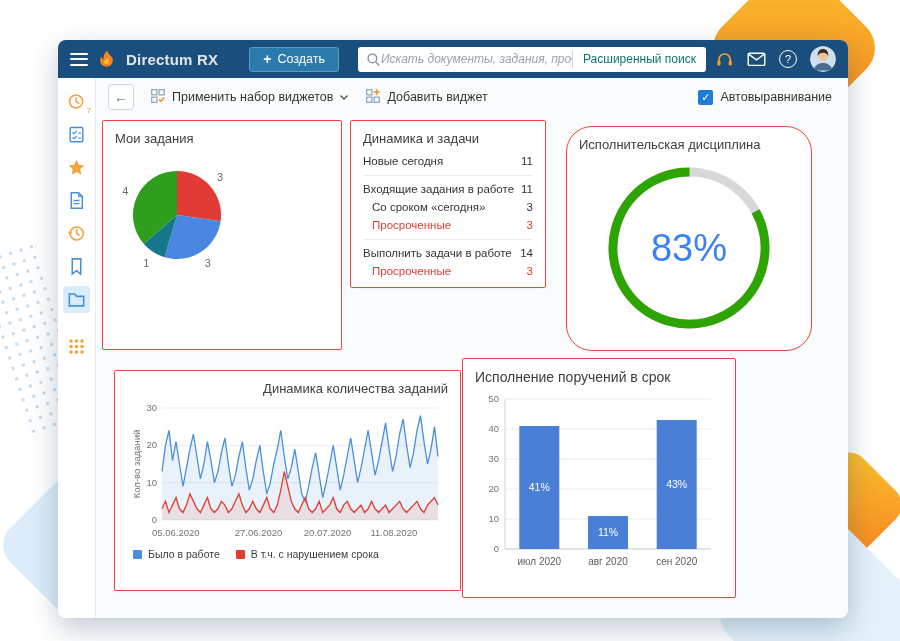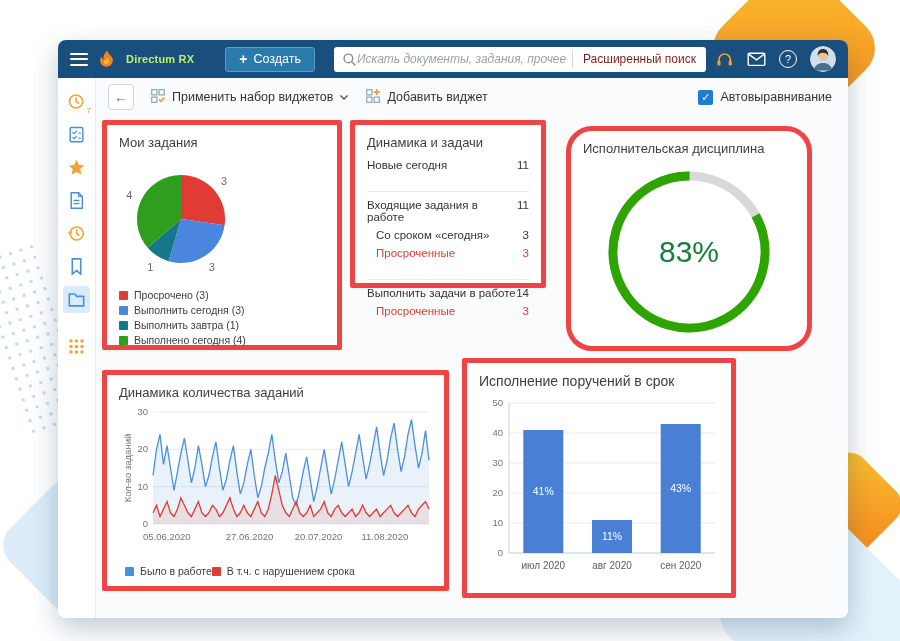--- a/index.html
+++ b/index.html
@@ -18,31 +18,31 @@
 
   
   .window { position: absolute; left: 58px; top: 40px; width: 790px; height: 578px; z-index: 1;
     background: #fff; border-radius: 8px; box-shadow: 0 10px 28px rgba(25,60,95,.28); overflow: hidden; }
 
   
   .topbar { display: flex; align-items: center; height: 38px; background: #1a4e7c; padding: 0 12px; gap: 9px; }
   .hamburger { width: 18px; height: 13px; display: flex; flex-direction: column; justify-content: space-between; cursor: pointer; flex: none; }
   .hamburger span { display: block; height: 2px; background: #fff; border-radius: 1px; }
   .logo { flex: none; display: flex; }
-  .app-title { color: #bef264; font-size: 11px; font-weight: 700; letter-spacing: .2px; white-space: nowrap; }
+  .app-title { color: #e5e5e5; font-size: 15px; font-weight: 700; letter-spacing: .2px; white-space: nowrap; }
   .create-btn { margin-left: 22px; flex: none; display: flex; align-items: center; gap: 6px; height: 25px; padding: 0 13px;
     background: #2a7aab; border: 1px solid #5c9cc4; border-radius: 3px; color: #fff; font-size: 12.5px; cursor: pointer;
     font-family: inherit; }
   .create-btn .plus { font-size: 14px; font-weight: 700; line-height: 1; }
   .searchbar { flex: 1; max-width: 412px; margin-left: 10px; height: 25px; background: #fff; border-radius: 3px;
     display: flex; align-items: center; padding-left: 8px; overflow: hidden; }
   .searchbar input { flex: 1; min-width: 40px; border: none; outline: none; font-size: 12px; font-style: italic; color: #444;
     font-family: inherit; }
   .searchbar input::placeholder { color: #9aa2a9; font-style: italic; }
-  .adv { flex: none; font-size: 12px; color: #7f1d1d; padding: 0 10px; border-left: 1px solid #d6d6d6; height: 17px;
+  .adv { flex: none; font-size: 12px; color: #0f766e; padding: 0 10px; border-left: 1px solid #d6d6d6; height: 17px;
     display: flex; align-items: center; cursor: pointer; white-space: nowrap; }
   .tb-icons { margin-left: auto; display: flex; align-items: center; gap: 13px; flex: none; }
   .tb-ic { display: flex; cursor: pointer; }
   .help-btn { width: 18px; height: 18px; border: 1.5px solid #fff; border-radius: 50%; color: #fff; font-size: 11px;
     display: flex; align-items: center; justify-content: center; cursor: pointer; }
   .avatar { width: 26px; height: 26px; border-radius: 50%; overflow: hidden; cursor: pointer; display: flex; }
 
   
   .win-body { display: flex; height: 540px; }
   .sidebar { width: 38px; flex: none; background: #fff; border-right: 1px solid #ebebeb; display: flex; flex-direction: column;
@@ -59,51 +59,51 @@
   .toolbar { position: absolute; left: 0; top: 0; right: 0; height: 38px; display: flex; align-items: center; padding: 0 12px; gap: 16px; }
   .back-btn { width: 26px; height: 26px; border: 1px solid #ccd6dd; background: #fff; border-radius: 4px; color: #4f6e86;
     font-size: 14px; cursor: pointer; display: flex; align-items: center; justify-content: center; font-family: inherit; }
   .tool { display: flex; align-items: center; gap: 6px; font-size: 12.5px; color: #333; cursor: pointer; white-space: nowrap; }
   .spacer { flex: 1; }
   .autoalign { display: flex; align-items: center; gap: 7px; font-size: 12.5px; color: #333; cursor: pointer; padding-right: 4px; }
   .cb { width: 15px; height: 15px; background: #1f7cd4; border-radius: 2px; color: #fff; font-size: 11px;
     display: flex; align-items: center; justify-content: center; }
 
   
-  .card { position: absolute; background: #fff; border: 5px solid #ef4444; box-shadow: 0 1px 3px rgba(0,0,0,.05);
+  .card { position: absolute; background: #fff; border: 1px solid #ef4444; box-shadow: 0 1px 3px rgba(0,0,0,.05);
     border-radius: 2px; padding: 10px 12px; }
   .card h3 { font-size: 13px; font-weight: 400; color: #3d3d3d; margin-bottom: 6px; }
   #card-my-tasks   { left: 6px;   top: 42px;  width: 240px; height: 230px; }
   #card-tasks      { left: 254px; top: 42px;  width: 196px; height: 168px; }
   #card-discipline { left: 470px; top: 48px;  width: 246px; height: 225px; border-radius: 26px; }
-  #card-dynamics   { left: 6px;   top: 292px; width: 347px; height: 221px; }
+  #card-dynamics   { left: 18px;   top: 292px; width: 347px; height: 221px; text-align: right; }
   #card-execution  { left: 366px; top: 280px; width: 274px; height: 240px; }
   #card-execution h3 { font-size: 14px; margin-bottom: 4px; }
 
   .pie-num { font-size: 11px; fill: #6b6b6b; }
   .legend { margin-top: 2px; }
   .lg-row { display: flex; align-items: center; gap: 6px; font-size: 10.5px; color: #3c3c3c; line-height: 15px; white-space: nowrap; }
   .lg-sq { width: 9px; height: 9px; border-radius: 1px; flex: none; display: inline-block; }
 
   .t-row { display: flex; justify-content: space-between; align-items: baseline; padding: 3px 0; font-size: 11.5px; color: #333; cursor: pointer; }
-  .t-row.sep { border-top: 1px solid #ededed; margin-top: 17px; padding-top: 7px; }
+  .t-row.sep { border-top: 1px solid #ededed; margin-top: 5px; padding-top: 7px; }
   .t-lbl.ind { padding-left: 9px; }
   .alert { color: #e03c31; }
   .t-val { font-size: 11.5px; }
 
   .ring-wrap { position: relative; width: 180px; margin: 4px auto 0; }
   .ring-value { position: absolute; left: 0; top: 0; width: 180px; height: 180px; display: flex; align-items: center;
-    justify-content: center; font-size: 30px; color: #15803d; }
+    justify-content: center; font-size: 38px; color: #3b82f6; }
 
   .gridline { stroke: #e9ecee; stroke-width: 1; }
   .axis { stroke: #cfd4d8; stroke-width: 1; }
   .tick { font-size: 9.5px; fill: #737373; }
   .tick.x { font-size: 10px; fill: #5c5c5c; }
   .bar-lbl { font-size: 10.5px; fill: #fff; }
-  .dyn-legend { display: flex; margin-top: 14px; padding-left: 6px; }
+  .dyn-legend { display: flex; gap: 16px; margin-top: 1px; padding-left: 6px; }
 </style>
 </head>
 <body>
 
 <div class="stage">
   <div class="deco deco-orange-tr"></div>
   <div class="deco deco-orange-br"></div>
   <div class="deco deco-blue-bl"></div>
   <div class="deco deco-blue-br"></div>
   <div class="deco deco-dots"></div>
@@ -270,26 +270,20 @@
           <svg id="pieSvg" width="150" height="126" viewBox="0 0 150 126">
               <path d="M62 63 L62.0 19.0 A44 44 0 0 1 105.6 69.3 Z" fill="#e23b35"></path>
               <text class="pie-num" text-anchor="middle" x="105.1" y="29.2">3</text>
               <path d="M62 63 L105.6 69.3 A44 44 0 0 1 49.6 105.2 Z" fill="#4a86e0"></path>
               <text class="pie-num" text-anchor="middle" x="92.8" y="114.5">3</text>
               <path d="M62 63 L49.6 105.2 A44 44 0 0 1 28.7 91.8 Z" fill="#157789"></path>
               <text class="pie-num" text-anchor="middle" x="31.2" y="114.5">1</text>
               <path d="M62 63 L28.7 91.8 A44 44 0 0 1 62.0 19.0 Z" fill="#2f9e1e"></path>
               <text class="pie-num" text-anchor="middle" x="10.2" y="42.8">4</text>
             </svg>
-          <div class="legend" id="pieLegend">
-              <div class="lg-row"><span class="lg-sq" style="background:#e23b35"></span>Просрочено (3)</div>
-              <div class="lg-row"><span class="lg-sq" style="background:#4a86e0"></span>Выполнить сегодня (3)</div>
-              <div class="lg-row"><span class="lg-sq" style="background:#157789"></span>Выполнить завтра (1)</div>
-              <div class="lg-row"><span class="lg-sq" style="background:#2f9e1e"></span>Выполнено сегодня (4)</div>
-            </div>
         </section>
 
         <section class="card" id="card-tasks">
           <h3>Динамика и задачи</h3>
           <div id="tasksList">
               <div class="t-row">
                 <span class="t-lbl">Новые сегодня</span>
                 <span class="t-val">11</span>
               </div>
               <div class="t-row sep">

